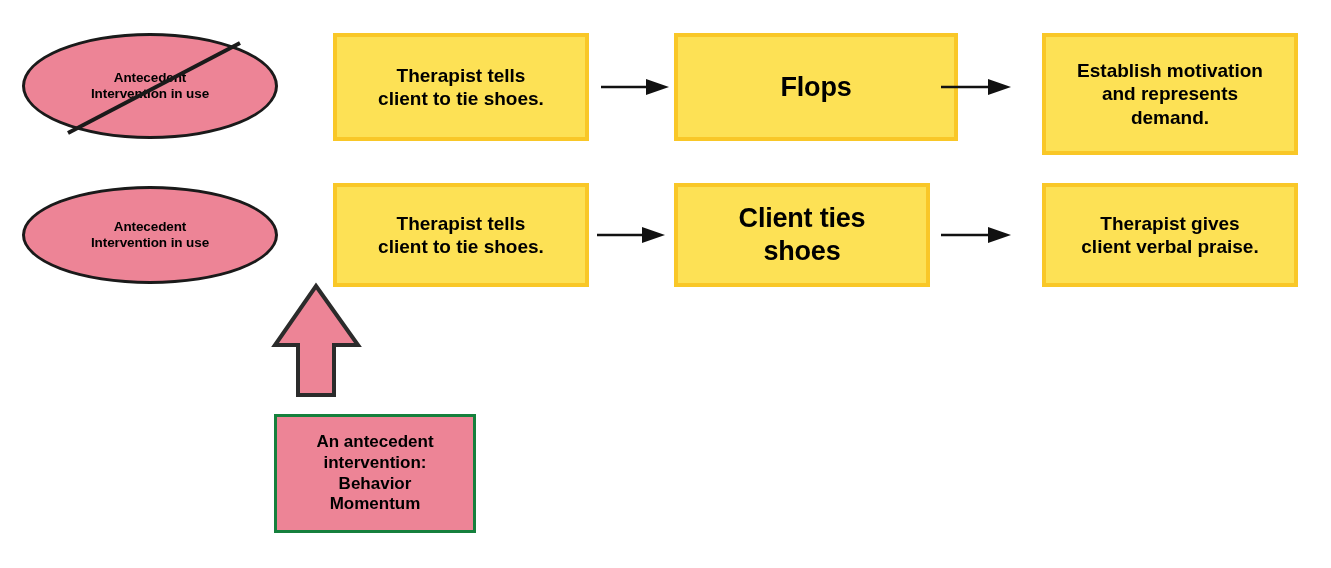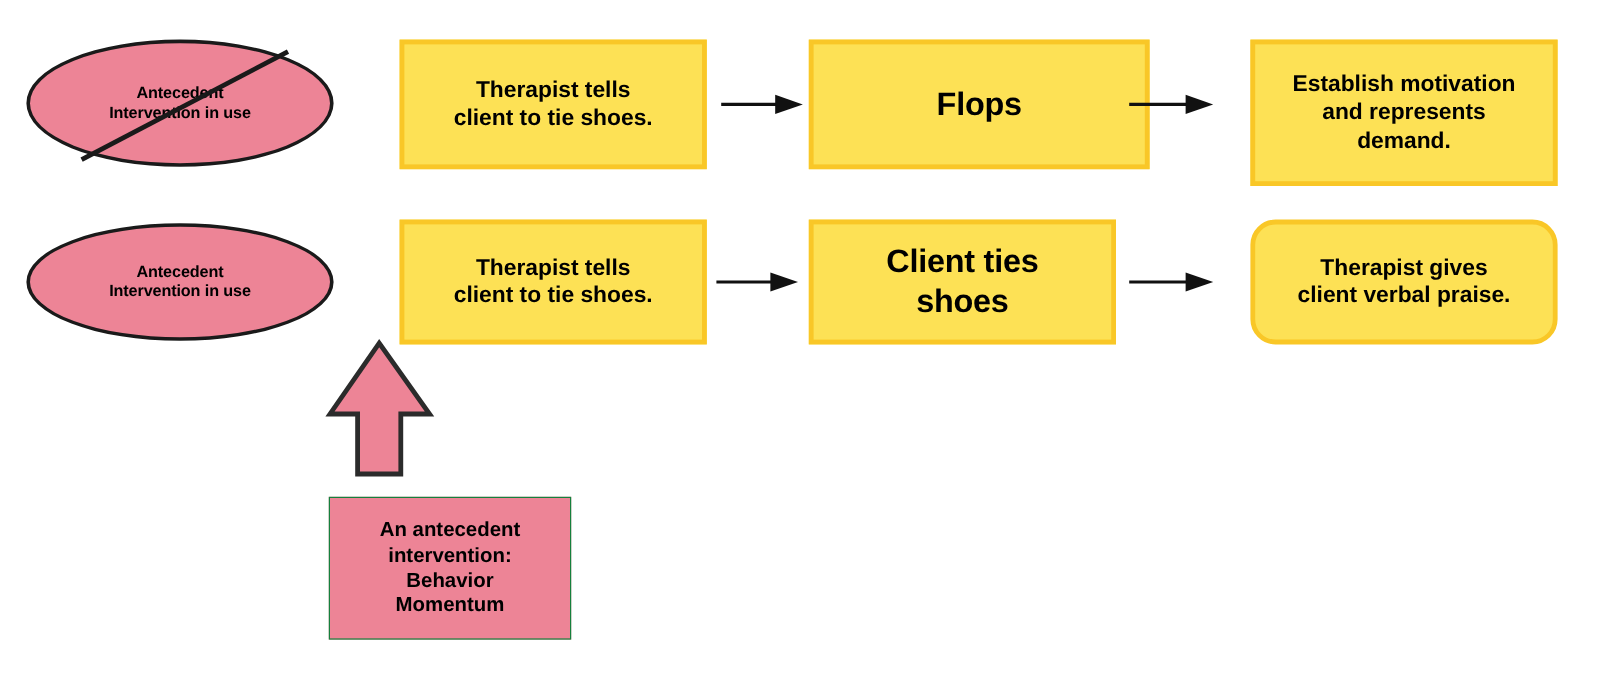--- a/index.html
+++ b/index.html
@@ -57,21 +57,21 @@
     font-size: 19px;
   }
   .ybox.big {
     font-size: 27px;
     letter-spacing: -0.2px;
   }
 
   
   .pinkbox {
     background: #ED8496;
-    border: 1px solid #15803d;
+    border: 3px solid #15803d;
     font-size: 17px;
   }
 
   
   .arrow-h {
     position: absolute;
     overflow: visible;
   }
 
   
@@ -123,21 +123,21 @@
   </svg>
 
   <div class="node ybox big" style="left:674px; top:183px; width:256px; height:104px;">Client ties
 shoes</div>
 
   <svg class="arrow-h" style="left:940px; top:224px;" width="74" height="22">
     <line x1="1" y1="11" x2="52" y2="11" stroke="#111111" stroke-width="2.6"></line>
     <polygon points="48,3 71,11 48,19" fill="#111111"></polygon>
   </svg>
 
-  <div class="node ybox" style="left:1042px; top:183px; width:256px; height:104px;border-radius:21px;">Therapist gives
+  <div class="node ybox" style="left:1042px; top:183px; width:256px; height:104px;">Therapist gives
 client verbal praise.</div>
 
   <svg class="up-arrow" style="left:272px; top:283px;" width="90" height="118">
     <polygon points="44,3 86,62 62,62 62,112 26,112 26,62 3,62" fill="#ED8496" stroke="#2b2b2b" stroke-width="4" stroke-linejoin="miter"></polygon>
   </svg>
 
   <div class="node pinkbox" style="left:274px; top:414px; width:202px; height:119px;">An antecedent
 intervention:
 Behavior
 Momentum</div>

